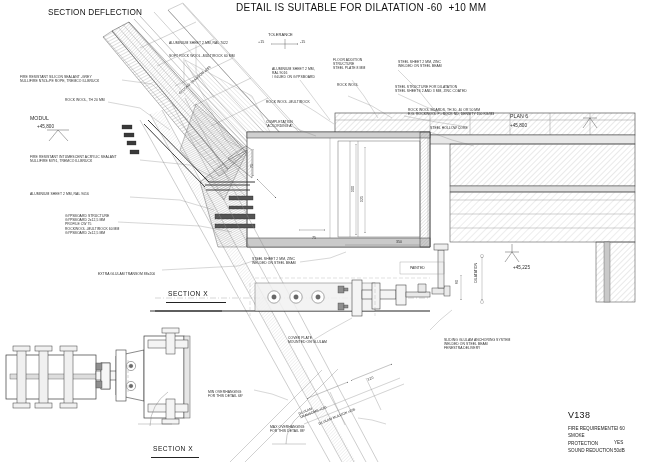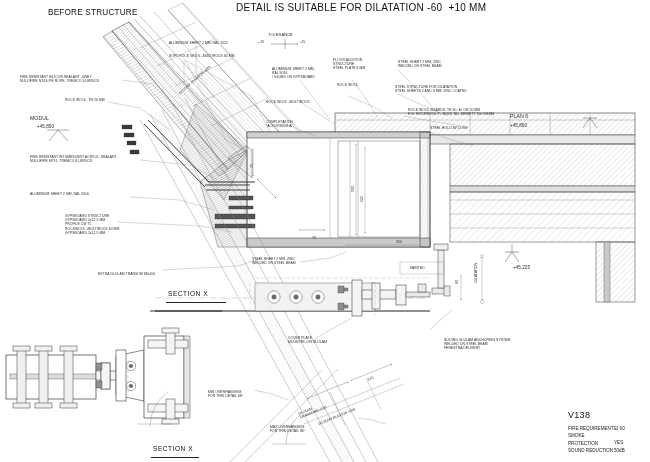--- a/index.html
+++ b/index.html
@@ -353,21 +353,21 @@
         <path d="M254,390 L272,394 L288,400"></path>
         <path d="M358,418 L372,420 L386,424"></path>
       </g>
 
       <rect x="400" y="262" width="44" height="12" fill="none" stroke="#8a8a8a" stroke-width="0.35"></rect>
 
     </g>
   </svg>
 
   <div class="lbl title" style="left:236px;top:6px;">DETAIL IS SUITABLE FOR DILATATION -60  +10 MM</div>
-  <div class="lbl head" style="left:48px;top:11px;">BEFORE STRUCTURE</div>
+  <div class="lbl head" style="left:48px;top:11px;">SECTION DEFLECTION</div>
 
   <div class="lbl sz4" style="left:268px;top:33px;">TOLERANCE</div>
   <div class="lbl dim" style="left:258px;top:40px;">+15</div>
   <div class="lbl dim" style="left:300px;top:40px;">-15</div>
 
   <div class="lbl" style="left:20px;top:75px;">FIRE RESISTANT SILICON SEALANT -GREY
 NULLIFIRE N703+PE ROPE, TREMCO ILLBRUCK</div>
   <div class="lbl" style="left:65px;top:98px;">ROCK WOOL, TH 20 MM</div>
   <div class="lbl" style="left:30px;top:155px;">FIRE RESISTANT INTUMESCENT ACRYLIC SEALANT
 NULLIFIRE M791, TREMCO ILLBRUCK</div>

